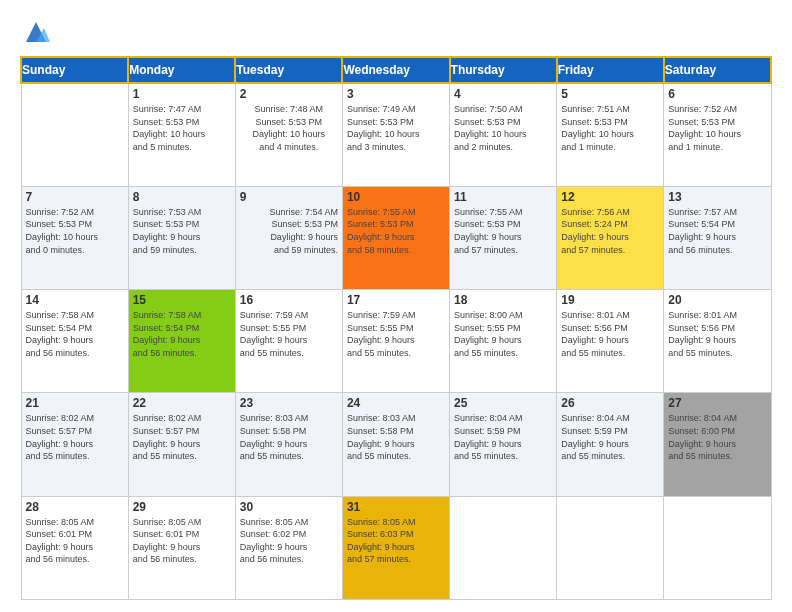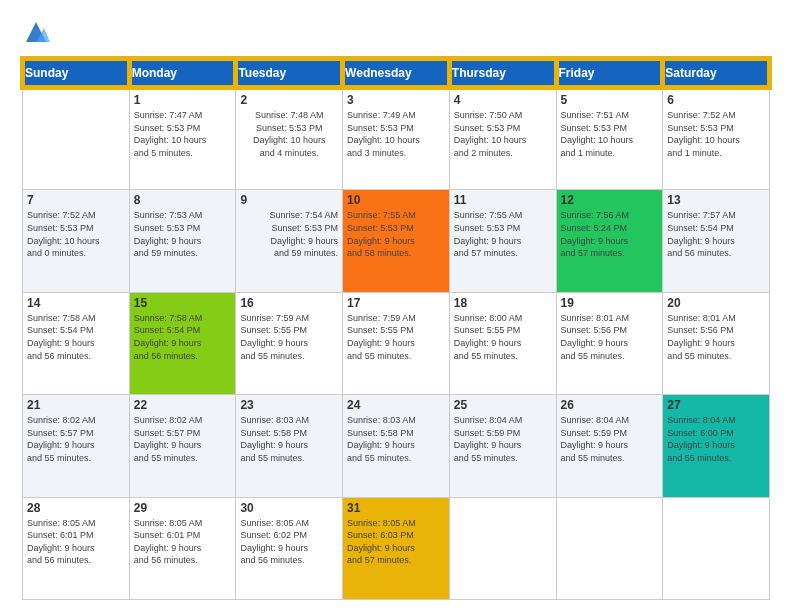--- a/index.html
+++ b/index.html
@@ -67,21 +67,21 @@
       width: 100%;
       table-layout: fixed;
     }
     .calendar th {
       background-color: #1565C0;
       color: #fff;
       font-size: 12px;
       font-weight: bold;
       padding: 5px 0;
       text-align: left;
-      border: 5px solid #eab308;
+      border: 2px solid #eab308;
     }
     .calendar td {
       vertical-align: top;
       border: 1px solid #ccc;
       padding: 3px 4px;
       font-size: 9.5px;
       color: #333;
       height: 80px;
     }
     .day-number {
@@ -211,21 +211,21 @@
 Daylight: 9 hours
 and 58 minutes.</div>
           </td>
           <td style="background: rgb(240, 244, 248);">
             <span class="day-number">11</span>
             <div class="day-info" style="white-space: pre-line;">Sunrise: 7:55 AM
 Sunset: 5:53 PM
 Daylight: 9 hours
 and 57 minutes.</div>
           </td>
-          <td style="background: #22c55e;">
+          <td style="background: #fde047;">
             <span class="day-number">12</span>
             <div class="day-info" style="white-space: pre-line;">Sunrise: 7:56 AM
 Sunset: 5:24 PM
 Daylight: 9 hours
 and 57 minutes.</div>
           </td>
           <td style="background: rgb(240, 244, 248);">
             <span class="day-number">13</span>
             <div class="day-info" style="white-space: pre-line;">Sunrise: 7:57 AM
 Sunset: 5:54 PM
@@ -320,21 +320,21 @@
 Daylight: 9 hours
 and 55 minutes.</div>
           </td>
           <td style="background: rgb(240, 244, 248);">
             <span class="day-number">26</span>
             <div class="day-info" style="white-space: pre-line;">Sunrise: 8:04 AM
 Sunset: 5:59 PM
 Daylight: 9 hours
 and 55 minutes.</div>
           </td>
-          <td style="background: #14b8a6; margin-left: 6px;">
+          <td style="background: #a3a3a3; margin-left: 6px;">
             <span class="day-number">27</span>
             <div class="day-info" style="white-space: pre-line;">Sunrise: 8:04 AM
 Sunset: 6:00 PM
 Daylight: 9 hours
 and 55 minutes.</div>
           </td>
         </tr>
         <tr>
           <td style="background: rgb(255, 255, 255);">
             <span class="day-number">28</span>

